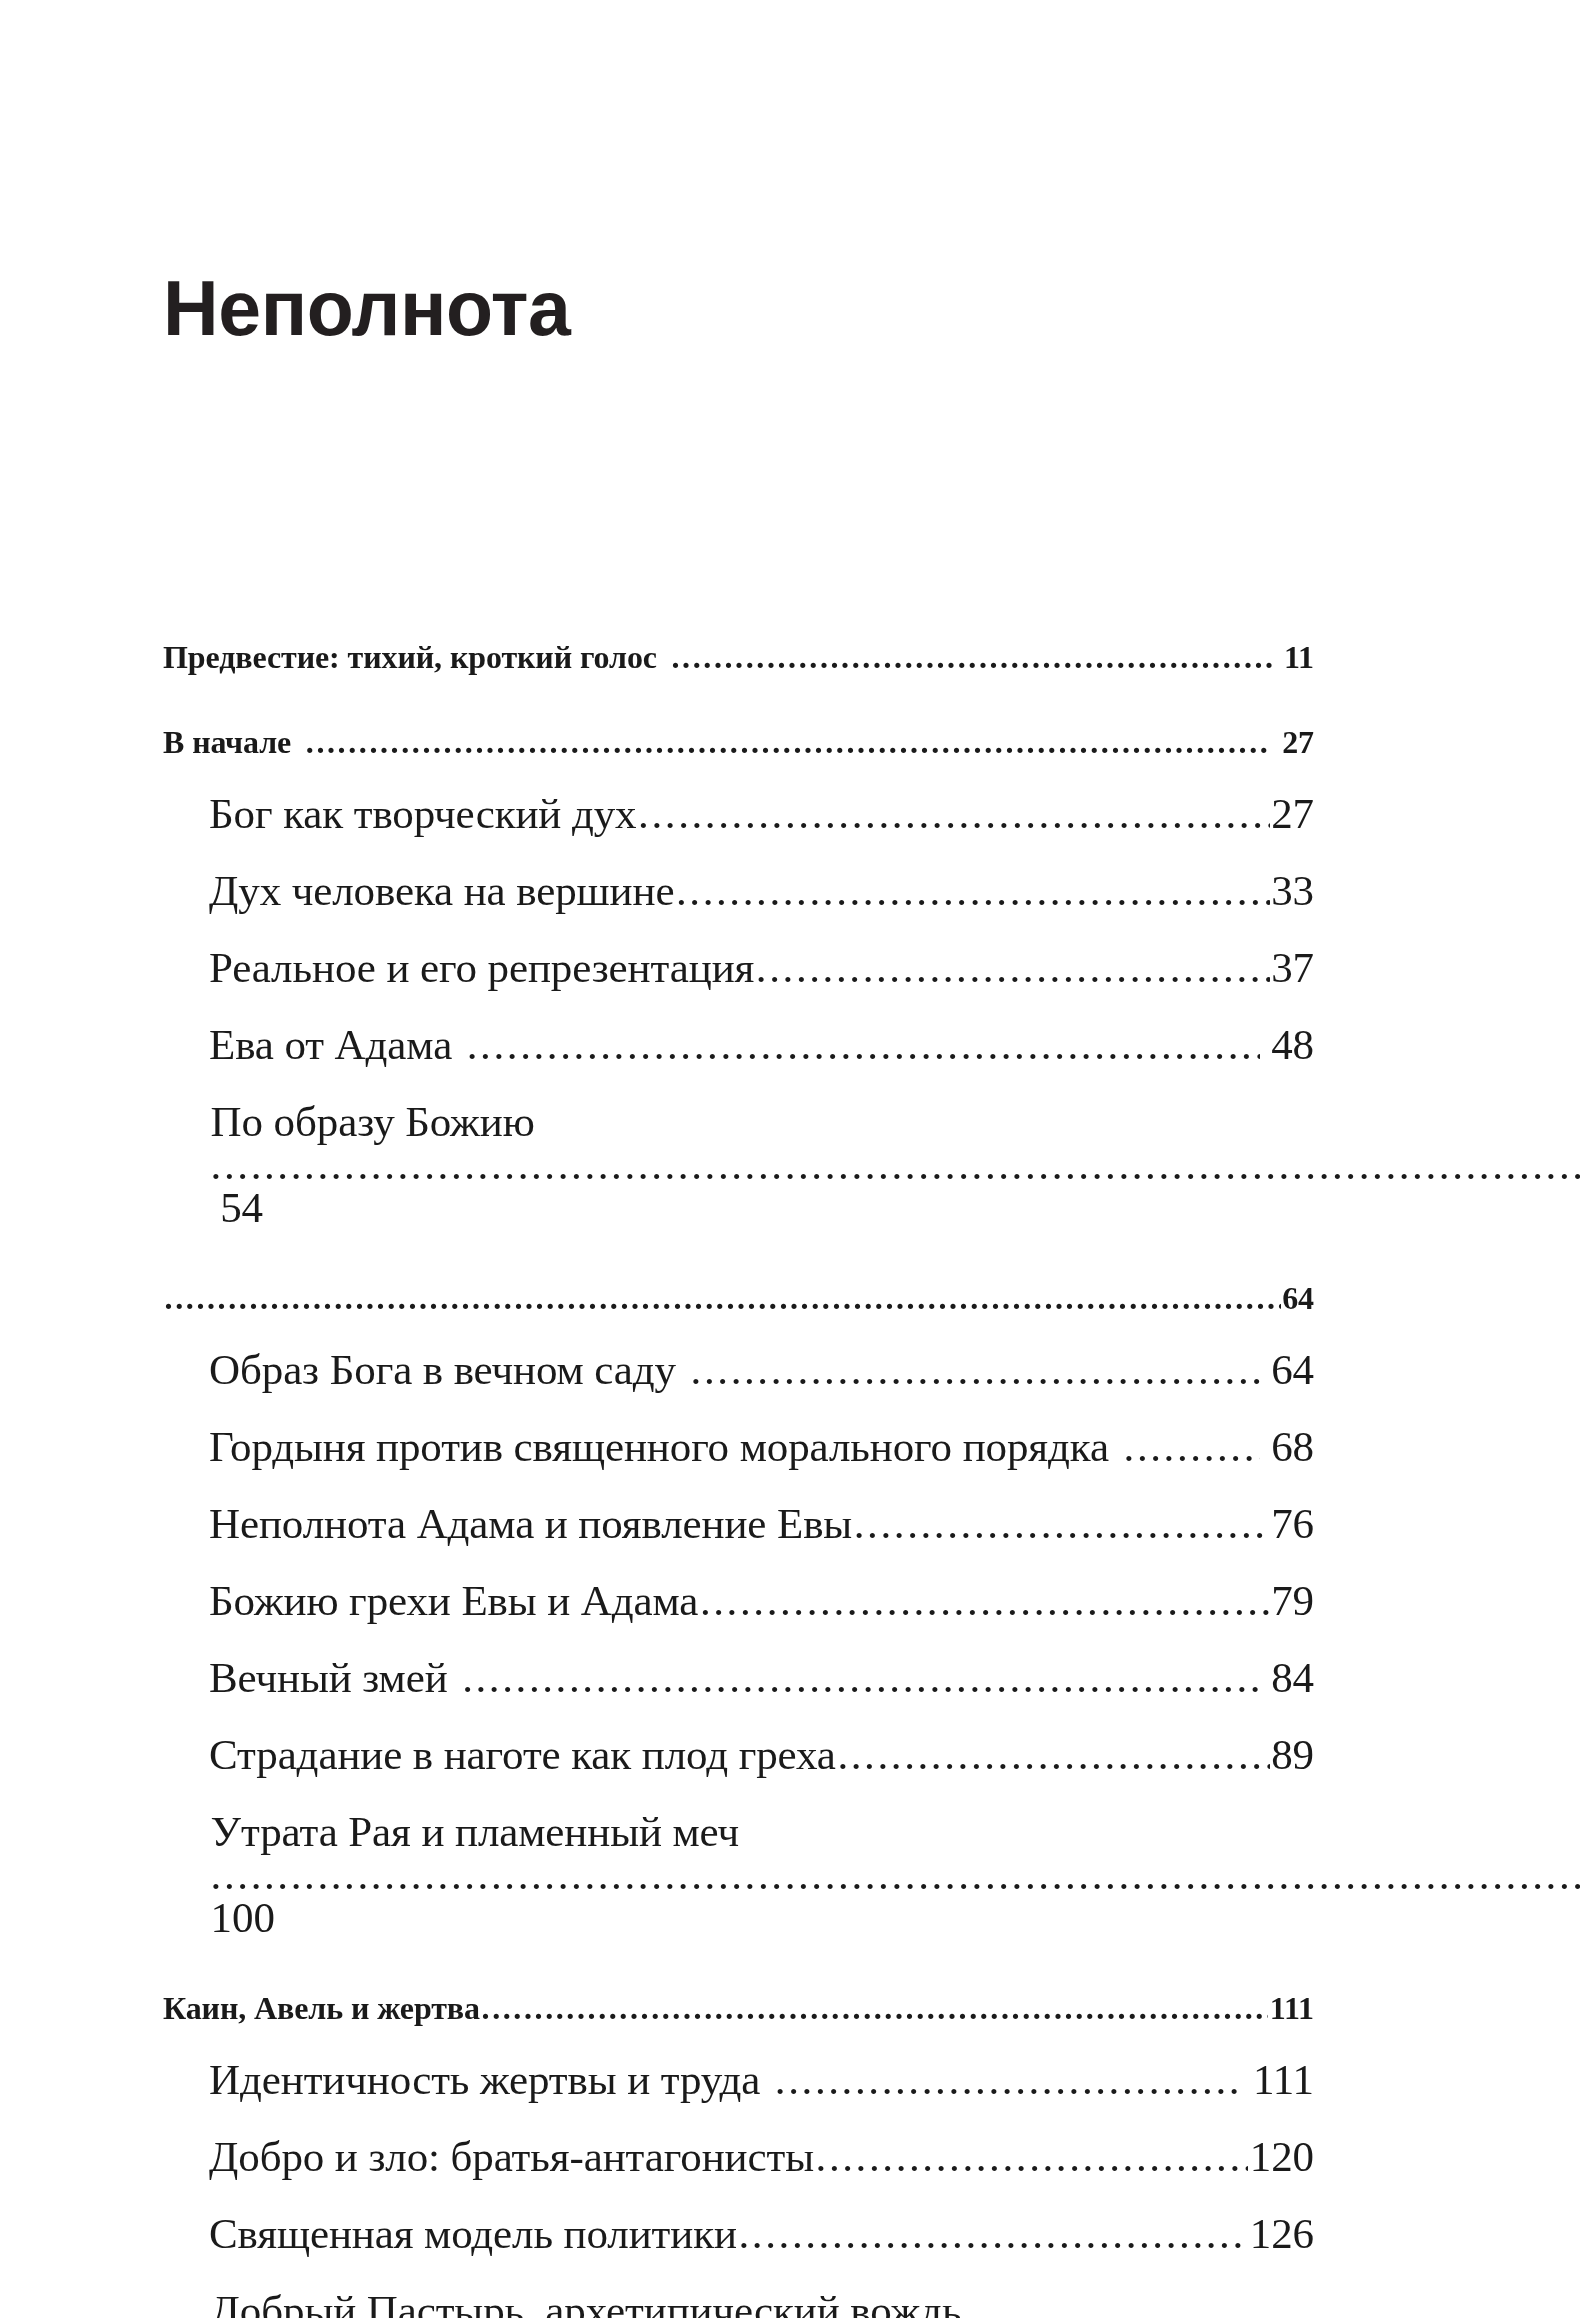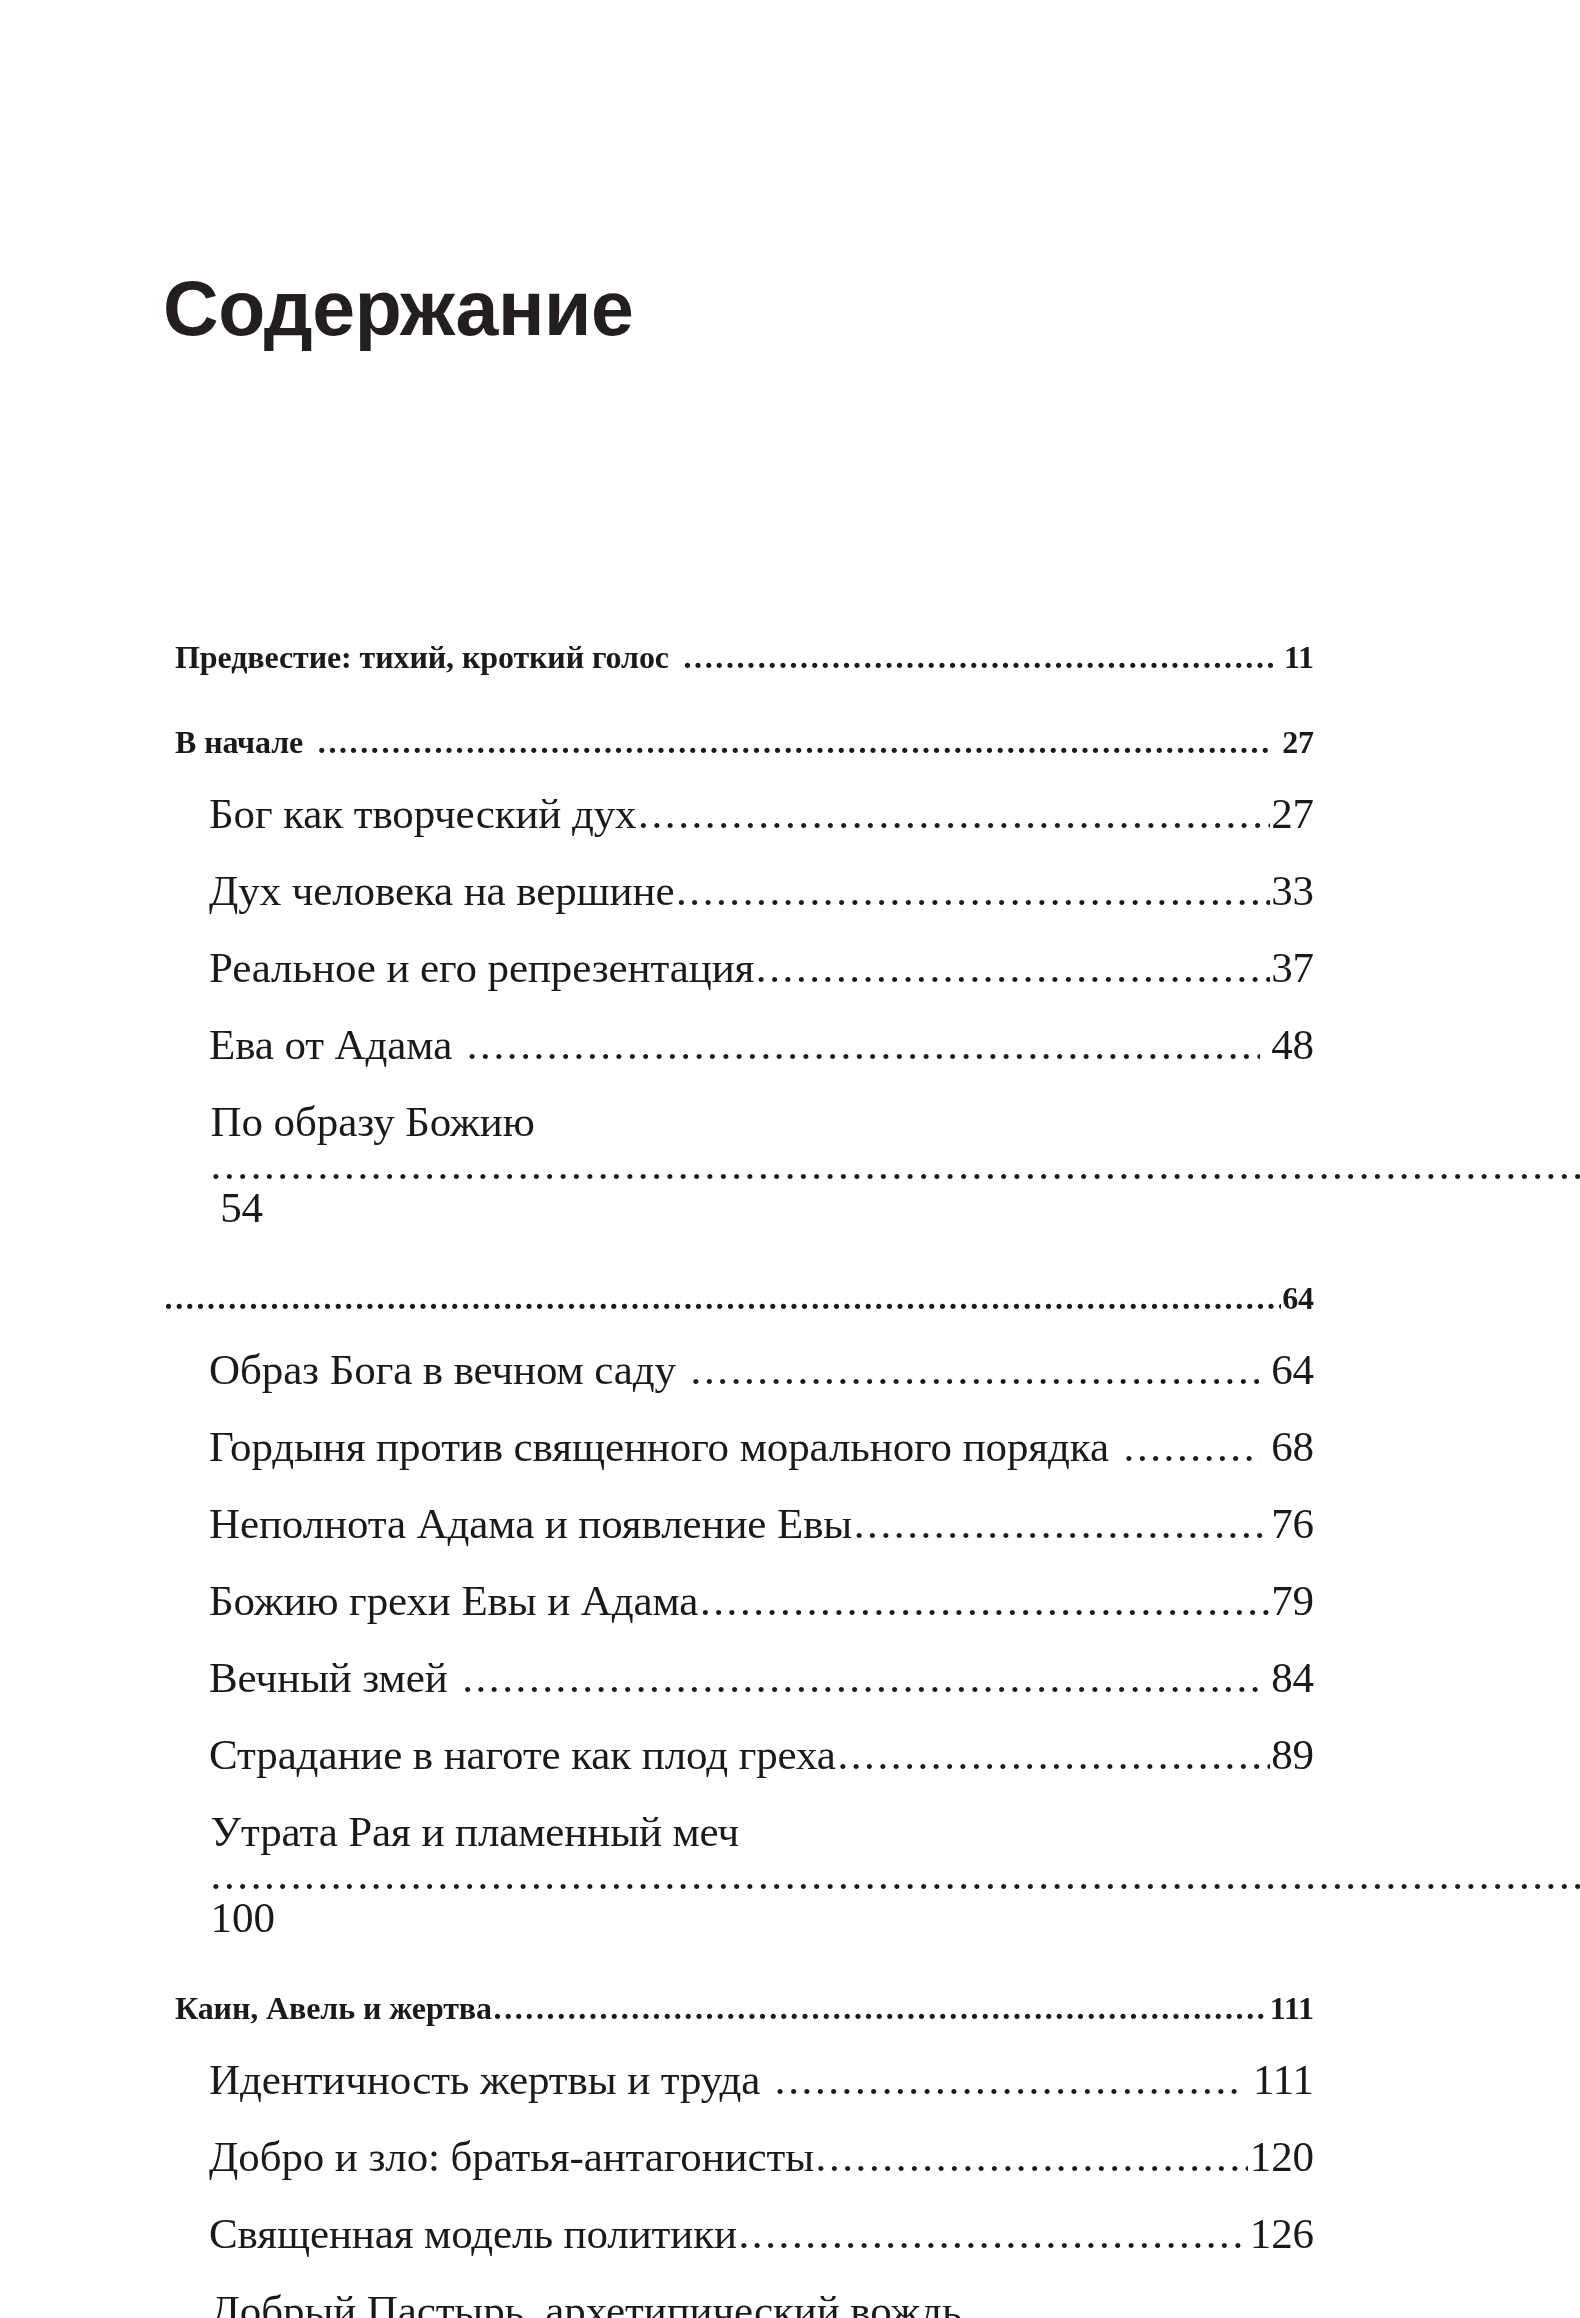--- a/index.html
+++ b/index.html
@@ -82,21 +82,21 @@
   }
 
   
   .toc-row.level1 {
     font-weight: 700;
     font-size: 32px;
     line-height: 1.0;
     margin-bottom: 34px;
     letter-spacing: -0.1px;
   }
-  .toc-row.level1 .label { padding-right: 6.4px; margin-left: 12px; }
+  .toc-row.level1 .label { padding-right: 6.4px; }
   .toc-row.level1 .pageno { padding-left: 4.8px; }
 
   
   .toc-group.solo .toc-row.level1 { margin-bottom: 0; }
 
   
   .toc-row.level2 {
     font-weight: 400;
     font-size: 43px;
     line-height: 1.0;
@@ -112,21 +112,21 @@
   .toc-row.tight .label { padding-right: 0px; }
   .toc-row.tight .pageno { padding-left: 0px; }
   .toc-row.wide .label { padding-right: 13px; }
   .toc-row.wide .pageno { padding-left: 9.6px; }
 </style>
 </head>
 <body>
 
 <div class="page">
 
-  <div class="toc-title">Содержание</div>
+  <div class="toc-title">Неполнота</div>
 
   <div class="toc-body">
       <div class="toc-group solo">
         <div class="toc-row level1 wide">
           <span class="label">Предвестие: тихий, кроткий голос</span>
           <span class="leader"></span>
           <span class="pageno">11</span>
         </div>
       </div>
       <div class="toc-group">

